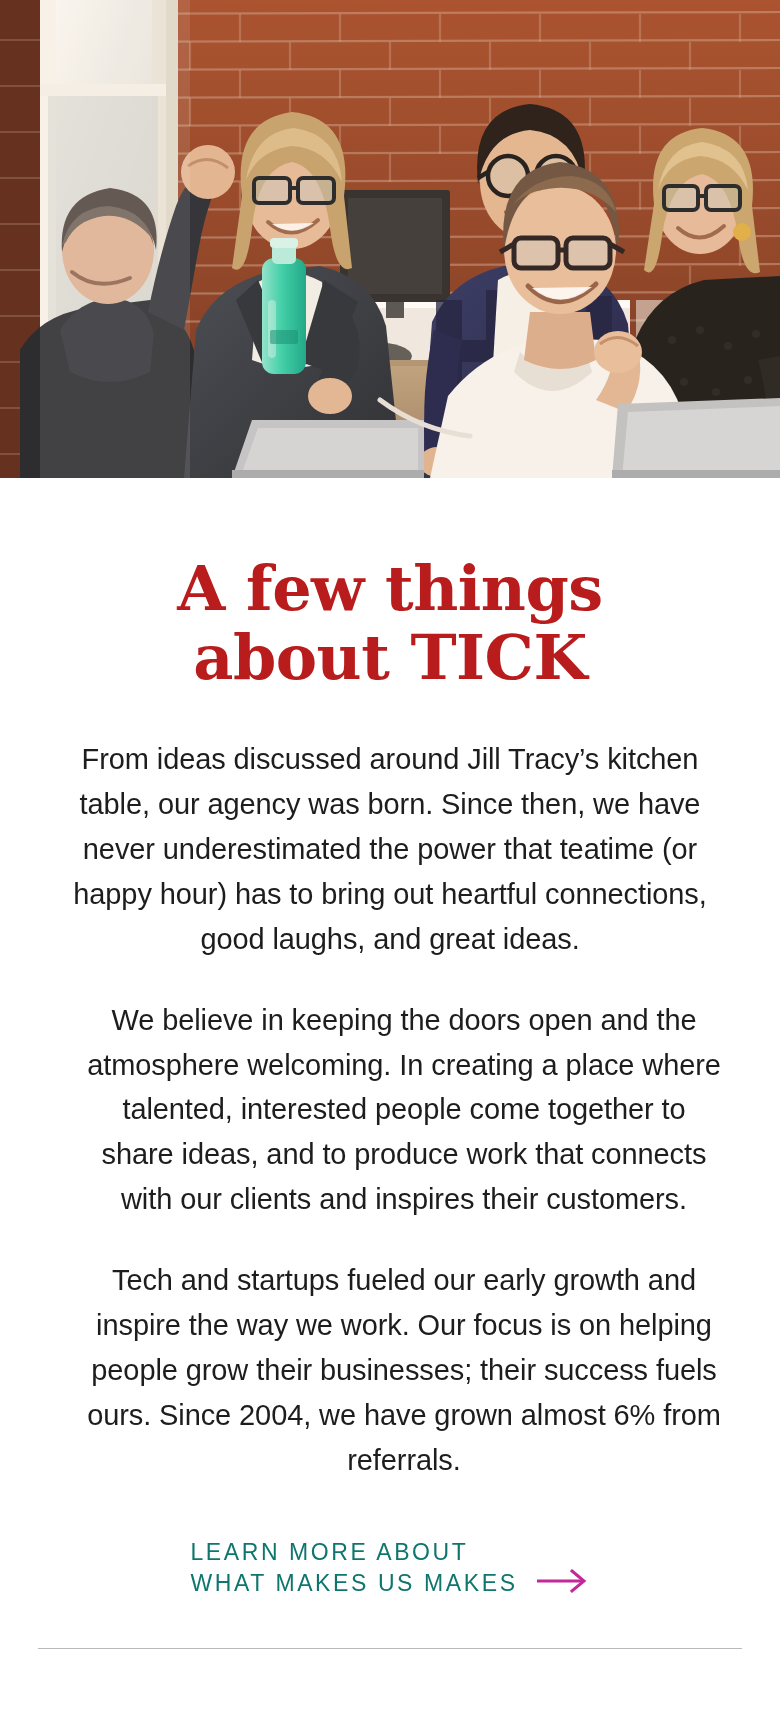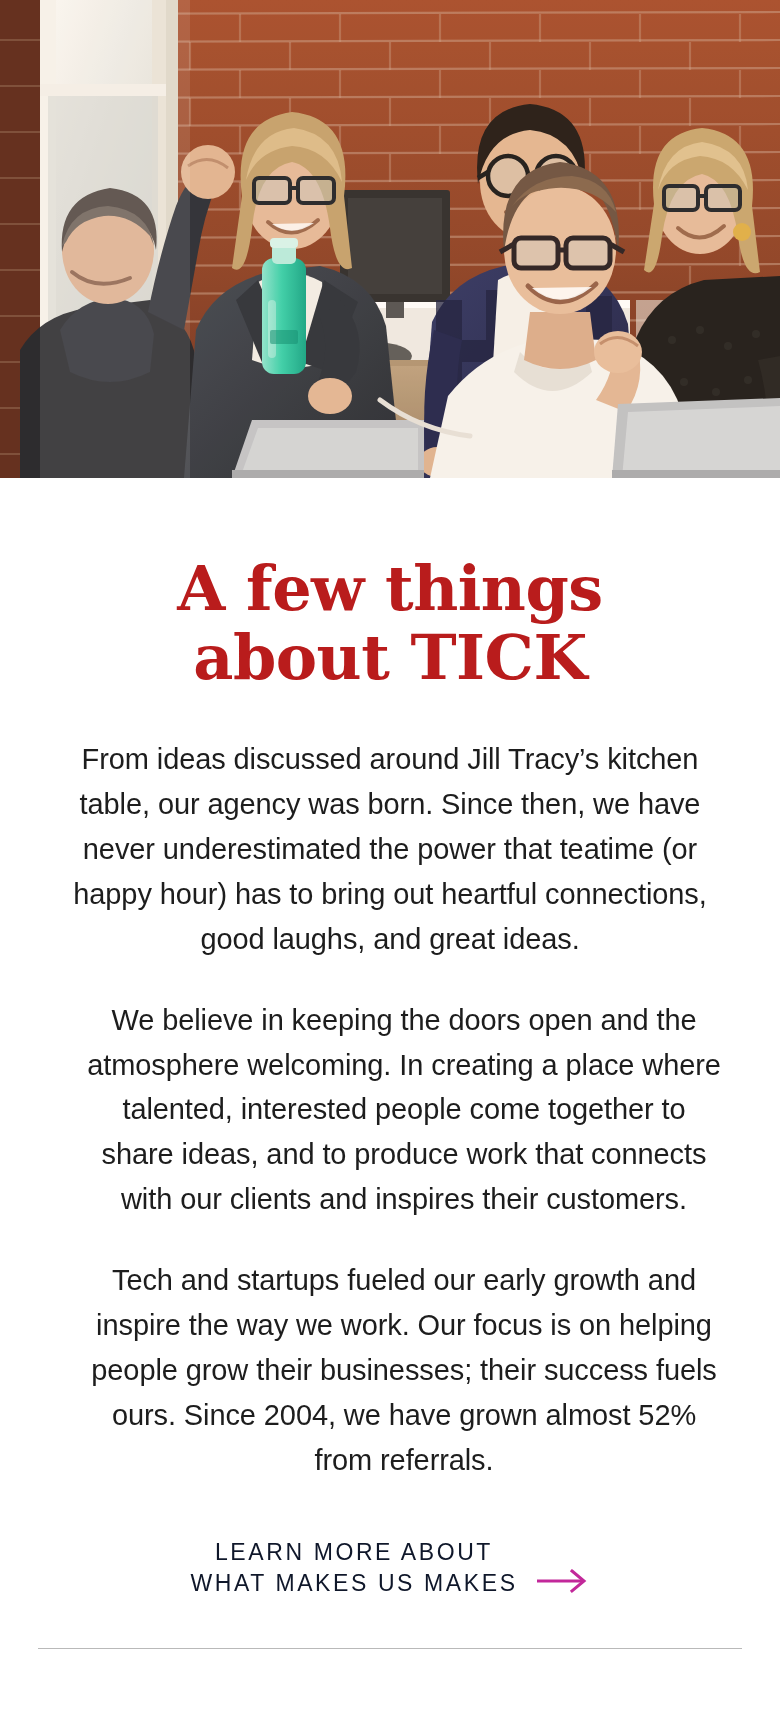--- a/index.html
+++ b/index.html
@@ -75,22 +75,22 @@
     gap:18px;
     text-decoration:none;
     cursor:pointer;
   }
   .cta-text {
     font-family:"Liberation Sans", sans-serif;
     font-size:23px;
     font-weight:500;
     line-height:1.35;
     letter-spacing:2.6px;
-    color:#0f172a;
-    text-align:center;
+    color:#0f766e;
+    text-align:left;
   }
   .cta-text .cta-line { display:block; white-space:nowrap; }
   .cta-arrow {
     flex:0 0 auto;
     display:block;
     margin-bottom:5px;
   }
   .cta-arrow svg { display:block; }
 
   
@@ -425,21 +425,21 @@
   <div class="content">
 
     <h1 class="headline">
       <span class="hl-line">A few things</span>
       <span class="hl-line">about TICK</span>
     </h1>
 
     <div class="body-copy">
       <p>From ideas discussed around Jill Tracy’s kitchen table, our agency was born. Since then, we have never underestimated the power that teatime (or happy hour) has to bring out heartful connections, good laughs, and great ideas.</p>
       <p>We believe in keeping the doors open and the atmosphere welcoming. In creating a place where talented, interested people come together to share ideas, and to produce work that connects with our clients and inspires their customers.</p>
-      <p>Tech and startups fueled our early growth and inspire the way we work. Our focus is on helping people grow their businesses; their success fuels ours. Since 2004, we have grown almost 52% from referrals.</p>
+      <p>Tech and startups fueled our early growth and inspire the way we work. Our focus is on helping people grow their businesses; their success fuels ours. Since 2004, we have grown almost 6% from referrals.</p>
     </div>
 
     <div class="cta-wrap">
       <a class="cta-link" href="#">
         <span class="cta-text">
           <span class="cta-line">LEARN MORE ABOUT</span>
           <span class="cta-line">WHAT MAKES US MAKES</span>
         </span>
         <span class="cta-arrow">
           <svg width="54" height="26" viewBox="0 0 54 26" fill="none">

